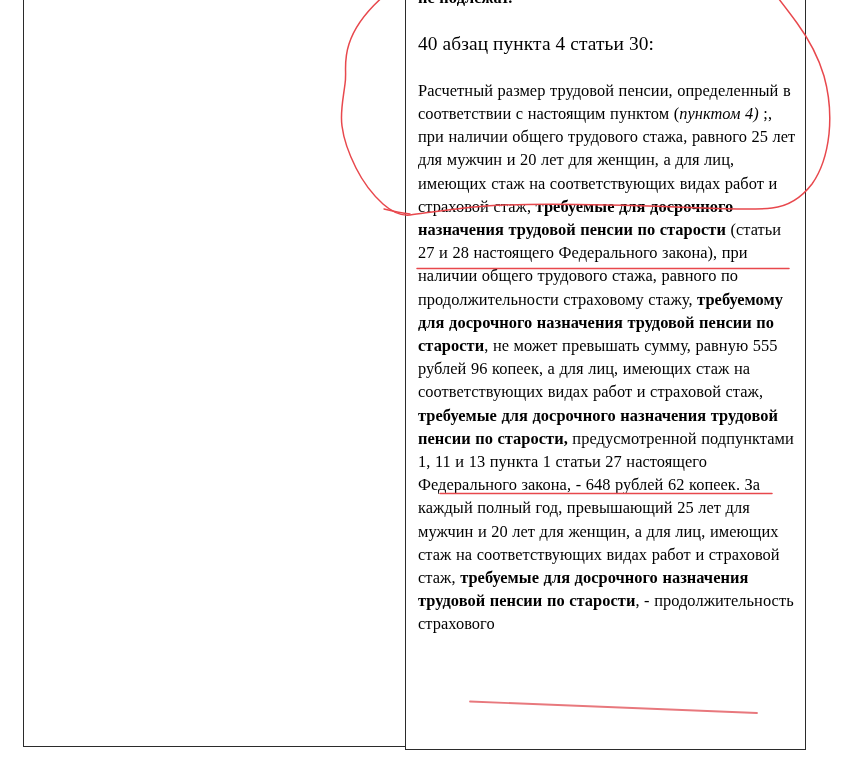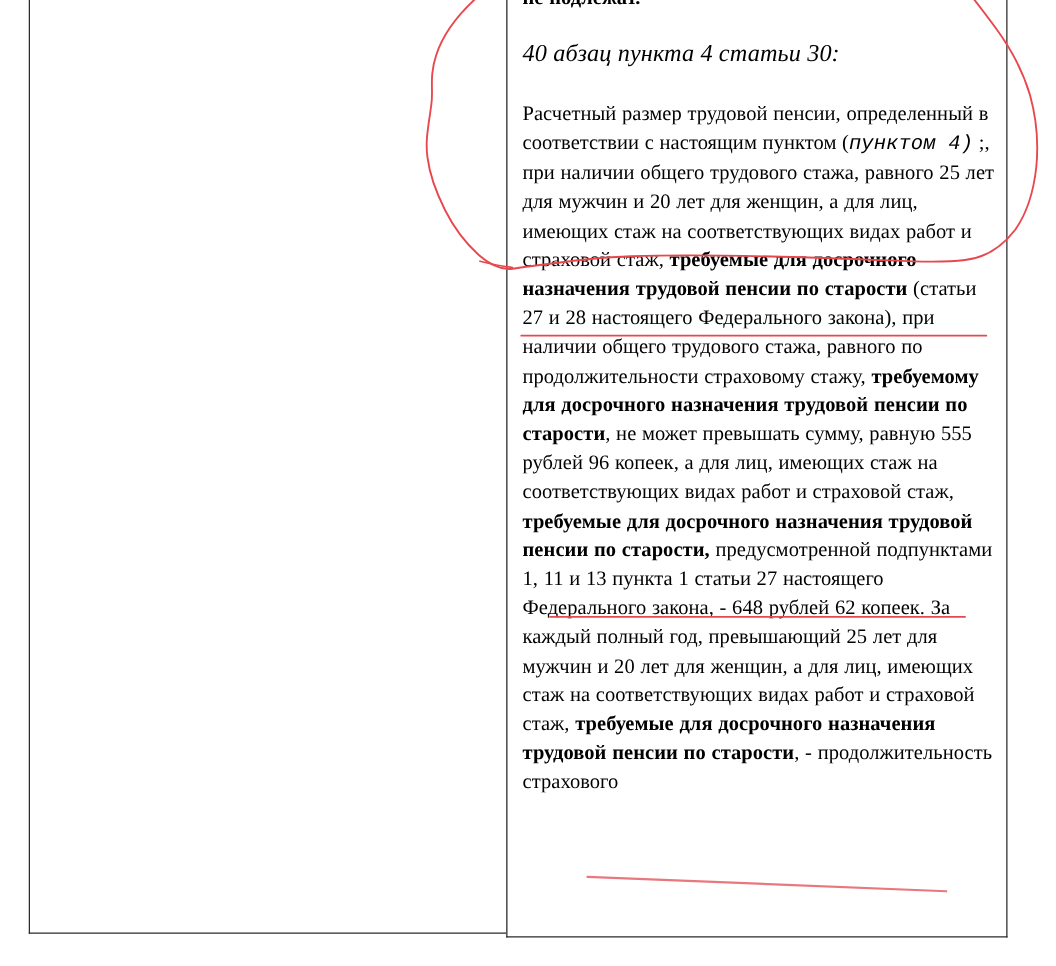--- a/index.html
+++ b/index.html
@@ -77,32 +77,31 @@
   }
 
   .para.cut-top {
     font-weight: bold;
     font-size: 16.4px;
     line-height: 23.2px;
   }
 
   .heading-italic {
     margin: 0;
-    font-style: italic;
     font-size: 19.4px;
     line-height: 23.2px;
     letter-spacing: 0.1px;
   }
 
   .spacer-line {
     height: 23.2px;
   }
 
   .para b { font-weight: bold; }
-  .para i { font-style: italic; font-family: Liberation Mono, monospace; }
+  .para i { font-style: italic; }
 
   
   .annot-layer {
     position: absolute;
     left: 0;
     top: 0;
     width: 845px;
     height: 773px;
     pointer-events: none;
   }

